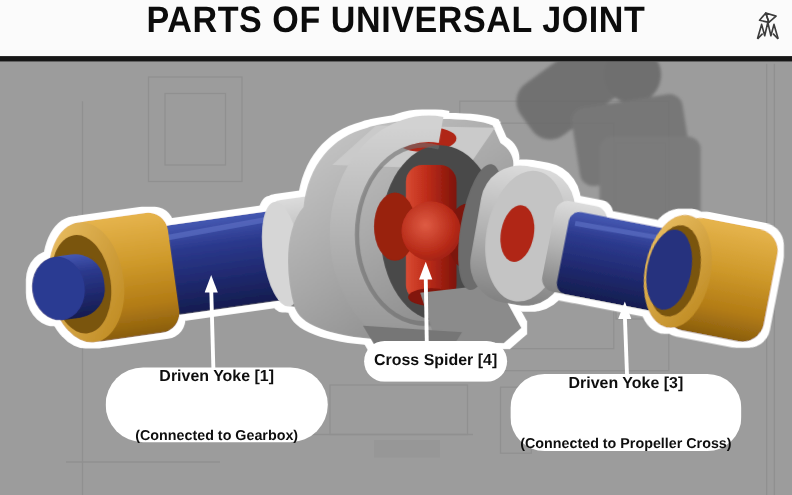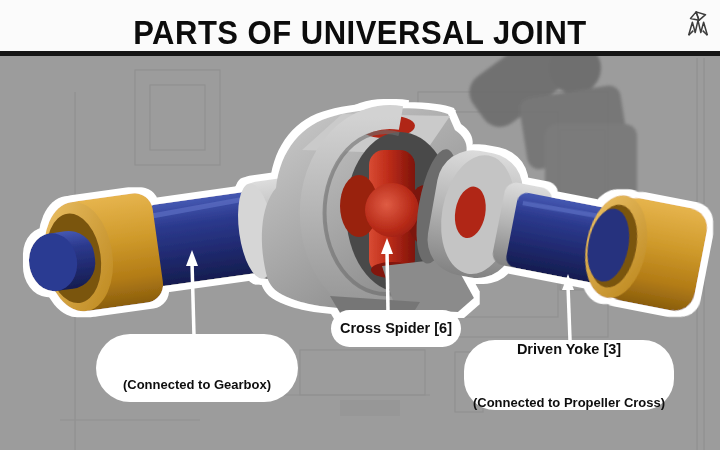--- a/index.html
+++ b/index.html
@@ -4,21 +4,21 @@
 <style>
   html,body{margin:0;padding:0;}
   body{
     width:720px;height:450px;overflow:hidden;position:relative;
     background:#9c9c9c;
     font-family:"Liberation Sans", sans-serif;
   }
   .header{
     position:absolute;top:0;left:0;width:720px;height:51px;
     background:#fbfbfb;z-index:5;
-    display:flex;align-items:flex-end;justify-content:center;
+    display:flex;align-items:flex-start;justify-content:center;
     border-bottom:5px solid #161616;box-sizing:content-box;
   }
   .title{
     font-size:31px;font-weight:800;color:#0c0c0c;letter-spacing:.5px;
     white-space:nowrap;transform:scaleY(1.08);
   }
   .logo{position:absolute;right:7px;top:8px;width:30px;height:34px;}
   .scene{position:absolute;top:0;left:0;z-index:1;}
   .label{
     position:absolute;background:#ffffff;color:#0e0e0e;z-index:6;
@@ -201,22 +201,23 @@
       <polygon points="387,238 381,254 393,254" stroke="none"></polygon>
     </g>
     <g>
       <line x1="570" y1="340" x2="568" y2="286" stroke-width="3.5"></line>
       <polygon points="568,274 562,290 574,290" stroke="none"></polygon>
     </g>
   </g>
 </svg>
 
 <div class="label" id="label-1">
+  <span class="t">Driven Yoke [1]</span>
   <span class="s">(Connected to Gearbox)</span>
 </div>
 <div class="label" id="label-2">
-  <span class="t">Cross Spider [6]</span>
+  <span class="t">Cross Spider [4]</span>
 
 </div>
 <div class="label" id="label-3">
   <span class="t">Driven Yoke [3]</span>
   <span class="s">(Connected to Propeller Cross)</span>
 </div>
 
 </body></html>

